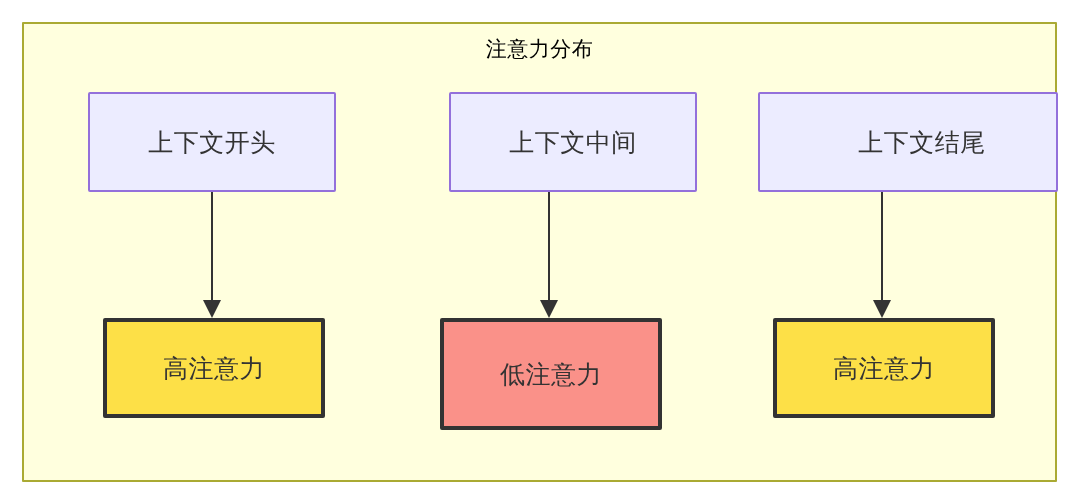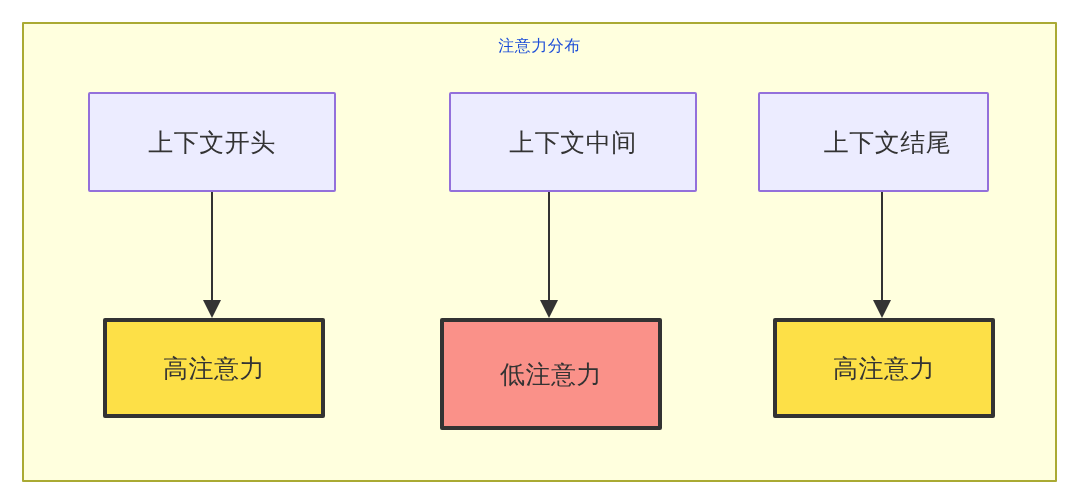--- a/index.html
+++ b/index.html
@@ -33,22 +33,22 @@
     box-sizing: border-box;
     border-radius: 1px;
   }
 
   .subgraph-title {
     position: absolute;
     left: 0;
     top: 14px;
     width: 100%;
     text-align: center;
-    font-size: 16px;
-    color: #1d4ed8;
+    font-size: 21px;
+    color: #000000;
     letter-spacing: 0.5px;
     line-height: 1;
   }
 
   
   .node {
     position: absolute;
     box-sizing: border-box;
     display: flex;
     align-items: center;
@@ -69,21 +69,21 @@
     border: 4px solid #333333;
     border-radius: 2px;
   }
 
   .node.attn.high { background: #fde047; }
   .node.attn.low  { background: #fa9189; }
 
   
   #node-ctx-start  { left: 88px;  top: 92px;  width: 248px; height: 100px; }
   #node-ctx-middle { left: 449px; top: 92px;  width: 248px; height: 100px; }
-  #node-ctx-end    { left: 758px; top: 92px;  width: 231px; height: 100px; padding-left: 28px; }
+  #node-ctx-end    { left: 758px; top: 92px;  width: 300px; height: 100px; padding-left: 28px; }
 
   #node-attn-start  { left: 103px; top: 318px; width: 222px; height: 100px; }
   #node-attn-middle { left: 440px; top: 318px; width: 222px; height: 112px; }
   #node-attn-end    { left: 773px; top: 318px; width: 222px; height: 100px; }
 
   
   #edges {
     position: absolute;
     left: 0;
     top: 0;

